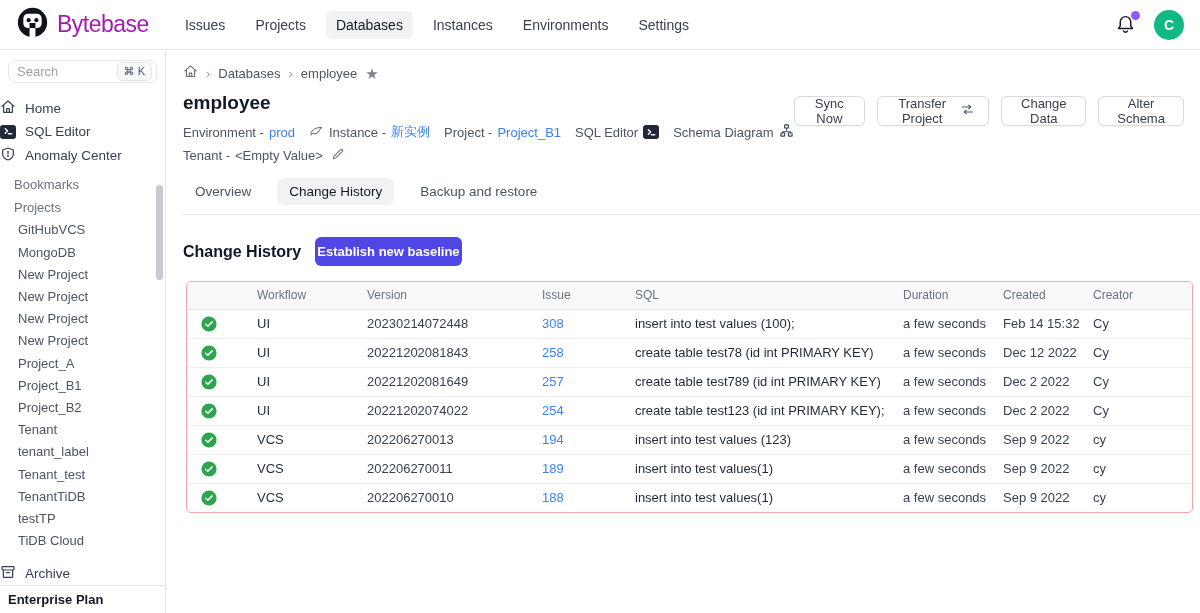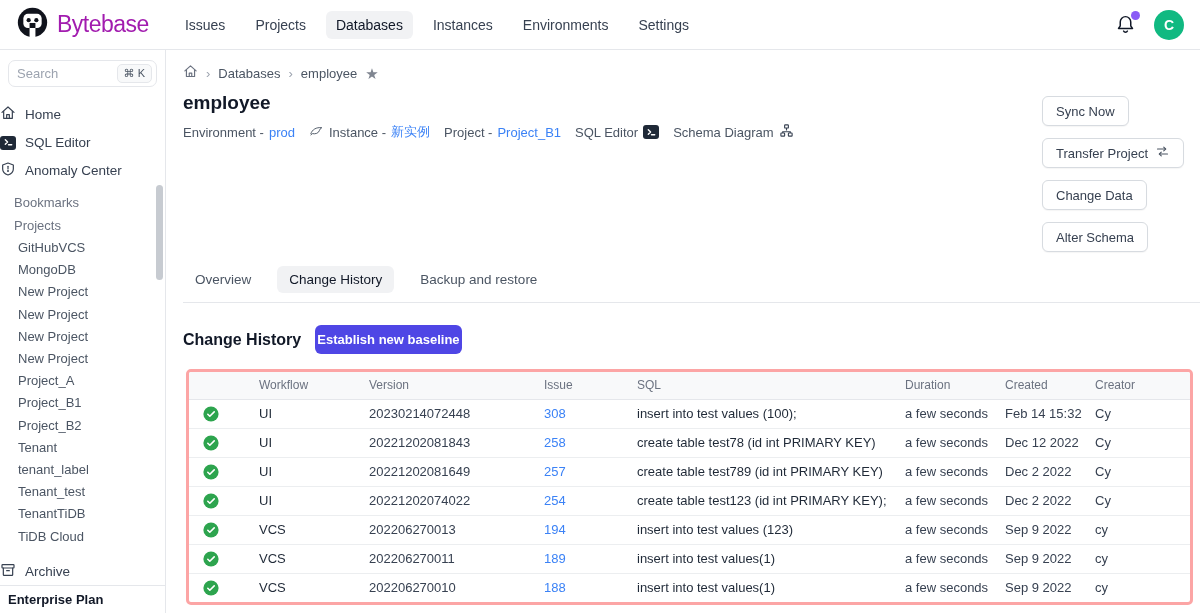--- a/index.html
+++ b/index.html
@@ -55,39 +55,39 @@
     font-size:13px; color:#4b5563; }
   .crumb-sep { color:#9ca3af; font-size:13px; }
   .crumb-star { color:#808691; font-size:15px; line-height:1; cursor:pointer; }
 
   .head-row { display:flex; padding:10px 16px 0 17px; }
   .page-title { font-size:19px; font-weight:700; color:#111827; }
   .meta-line { display:flex; align-items:center; gap:14px; margin-top:9px;
     font-size:13px; color:#4b5563; white-space:nowrap; }
   .meta-group { display:flex; align-items:center; gap:5px; }
   .blue { color:#3b82f6; cursor:pointer; text-decoration:none; }
-  .head-actions { margin-left:auto; display:flex; gap:12px; align-items:flex-start; padding-top:4px;flex-direction:column; }
+  .head-actions { margin-left:auto; display:flex; gap:12px; align-items:flex-start; padding-top:4px; }
   .btn { display:inline-flex; align-items:center; gap:7px; height:30px; padding:0 13px;
     background:#fff; border:1px solid #d7dbe0; border-radius:6px; font-size:13px;
     color:#374151; cursor:pointer; box-shadow:0 1px 1px rgba(0,0,0,0.04);
     font-family:"Liberation Sans", sans-serif; }
 
   .tabs { display:flex; align-items:center; gap:14px; margin:14px 0 0 17px;
     padding-bottom:9px; border-bottom:1px solid #e5e7eb; margin-right:0; }
   .tab { font-size:13.5px; color:#4b5563; padding:6px 12px; border-radius:6px; cursor:pointer; }
   .tab.active { background:#f1f2f4; color:#111827; }
 
   .section-head { display:flex; align-items:center; gap:14px; margin:22px 0 0 17px; }
   .section-title { font-size:16px; font-weight:700; color:#111827; }
   .btn-primary { background:#4f46e5; color:#fff; border:none; border-radius:6px;
     height:29px; padding:0 2px; font-size:13px; font-weight:600; cursor:pointer;
     font-family:"Liberation Sans", sans-serif; }
 
   
-  .tbl-wrap { margin:15px 7px 0 20px; border:3px solid #fca5a5; border-radius:5px; overflow:hidden; }
+  .tbl-wrap { margin:15px 7px 0 20px; border:1px solid #fca5a5; border-radius:5px; overflow:hidden; }
   table { border-collapse:collapse; width:1006px; table-layout:fixed; }
   thead th { height:27px; background:#f8f9fa; font-size:12px; font-weight:400; color:#6b7280;
     text-align:left; padding:0; border-bottom:1px solid #e5e7eb; }
   tbody td { height:29px; font-size:13px; color:#1f2937; padding:0; border-top:1px solid #eceef0; }
   tbody tr:first-child td { border-top:none; }
   td.c-status { padding-left:14px; }
   td.c-status svg { display:block; }
   .cell-med { color:#374151; font-weight:500; }
   .issue-link { color:#3b82f6; font-weight:500; text-decoration:none; cursor:pointer; }
 </style>
@@ -192,20 +192,21 @@
         <a class="proj">Project_B2</a>
 
         <a class="proj">Tenant</a>
 
         <a class="proj">tenant_label</a>
 
         <a class="proj">Tenant_test</a>
 
         <a class="proj">TenantTiDB</a>
 
+        <a class="proj">testTP</a>
 
         <a class="proj">TiDB Cloud</a>
       </nav>
 
     <div class="sb-item sb-archive">
       <span>
         <svg viewBox="0 0 24 24" width="16" height="16" fill="none" stroke="#374151" stroke-width="1.8" stroke-linecap="round" stroke-linejoin="round">
           <rect x="3" y="4" width="18" height="5" rx="1"></rect>
             <path d="M5 9v10a1 1 0 001 1h12a1 1 0 001-1V9"></path>
             <path d="M10 13h4"></path>
@@ -272,20 +273,31 @@
               <svg viewBox="0 0 24 24" width="15" height="15" fill="none" stroke="#374151" stroke-width="1.8">
                 <rect x="9" y="3" width="6" height="5" rx="1"></rect>
                   <rect x="3" y="16" width="6" height="5" rx="1"></rect>
                 <rect x="15" y="16" width="6" height="5" rx="1"></rect>
                   <path d="M12 8v4M6 16v-2h12v2"></path>
               </svg>
             </span>
           </span>
         </div>
 
+        <div class="meta-line" style="margin-top:6px">
+          <span class="meta-group">
+            <span>Tenant -</span>
+            <span>&lt;Empty Value&gt;</span>
+            <span style="margin-left:3px">
+              <svg viewBox="0 0 24 24" width="14" height="14" fill="none" stroke="#6b7280" stroke-width="1.8" stroke-linecap="round" stroke-linejoin="round">
+                <path d="M4 20l1-4L16.5 4.5a2.12 2.12 0 013 3L8 19l-4 1z"></path>
+              </svg>
+            </span>
+          </span>
+        </div>
       </div>
 
       <div class="head-actions">
         <button class="btn">
           <span>Sync Now</span>
         </button>
         <button class="btn">
           <span>Transfer Project</span>
           <span>
             <svg viewBox="0 0 24 24" width="15" height="15" fill="none" stroke="#4b5563" stroke-width="1.8" stroke-linecap="round" stroke-linejoin="round">

